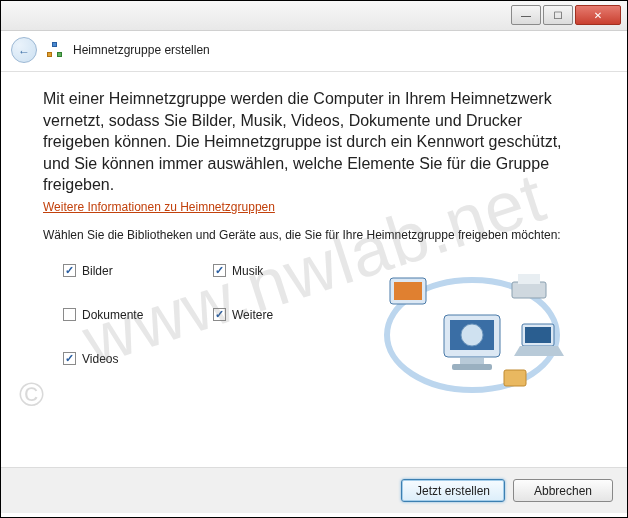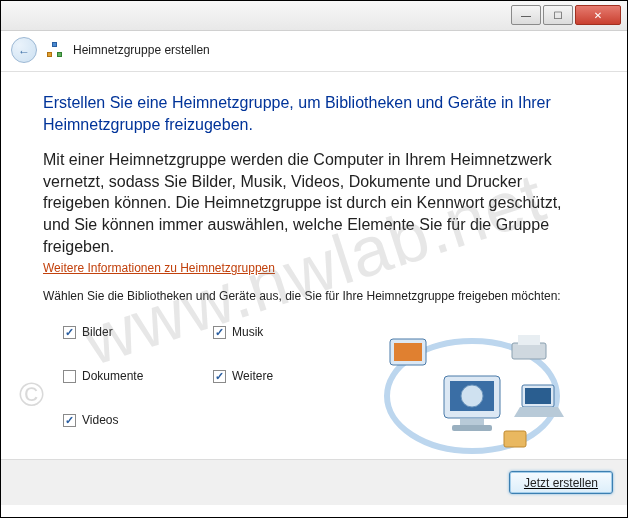--- a/index.html
+++ b/index.html
@@ -146,30 +146,29 @@
   .illustration {
     flex: 1;
     display: flex;
     justify-content: center;
     align-items: center;
     padding-right: 10px;
   }
   .illustration svg { width: 200px; height: 150px; }
   .footer {
     position: absolute;
-    left: 0; right: 0; bottom: 12px;
+    left: 0; right: 0; bottom: 4px;
     height: 46px;
     background: #f0f0f0;
     border-top: 1px solid #dcdcdc;
     display: flex;
     justify-content: flex-end;
     align-items: center;
     padding-right: 14px;
     gap: 8px;
-    text-decoration: underline;
   }
   .btn {
     min-width: 100px;
     height: 23px;
     border: 1px solid #888;
     border-radius: 3px;
     background: linear-gradient(to bottom, #fdfdfd, #e5e5e5);
     font-size: 12px;
     padding: 0 14px;
     display: inline-flex;
@@ -219,21 +218,20 @@
   </div>
   <div class="hg-icon">
     <div class="node n1"></div>
       <div class="node n2"></div>
       <div class="node n3"></div>
   </div>
   <div class="header-title">Heimnetzgruppe erstellen</div>
 </div>
 
 <div class="content">
-  <div class="main-heading">Erstellen Sie eine Heimnetzgruppe, um Bibliotheken und Geräte in Ihrer Heimnetzgruppe freizugeben.</div>
   <p class="desc">Mit einer Heimnetzgruppe werden die Computer in Ihrem Heimnetzwerk vernetzt, sodass Sie Bilder, Musik, Videos, Dokumente und Drucker freigeben können. Die Heimnetzgruppe ist durch ein Kennwort geschützt, und Sie können immer auswählen, welche Elemente Sie für die Gruppe freigeben.</p>
   <a class="link">Weitere Informationen zu Heimnetzgruppen</a>
   <div class="prompt">Wählen Sie die Bibliotheken und Geräte aus, die Sie für Ihre Heimnetzgruppe freigeben möchten:</div>
 
   <div class="options-area">
     <div class="options-grid">
       <label class="chk-item">
         <span class="chk checked"></span>
         <span class="chk-label">Bilder</span>
       </label>
@@ -276,16 +274,17 @@
         <polygon points="148,86 186,86 192,96 142,96" fill="#b8cad8"></polygon>
 
         <rect x="132" y="110" width="22" height="16" rx="2" fill="#e9b860" stroke="#c08a30"></rect>
       </svg>
     </div>
   </div>
 </div>
 
 <div class="footer">
   <div class="btn primary">Jetzt erstellen</div>
+  <div class="btn">Abbrechen</div>
 </div>
 
 <div class="watermark">www.nwlab.net</div>
 <div class="copyright">©</div>
 
 </body></html>

